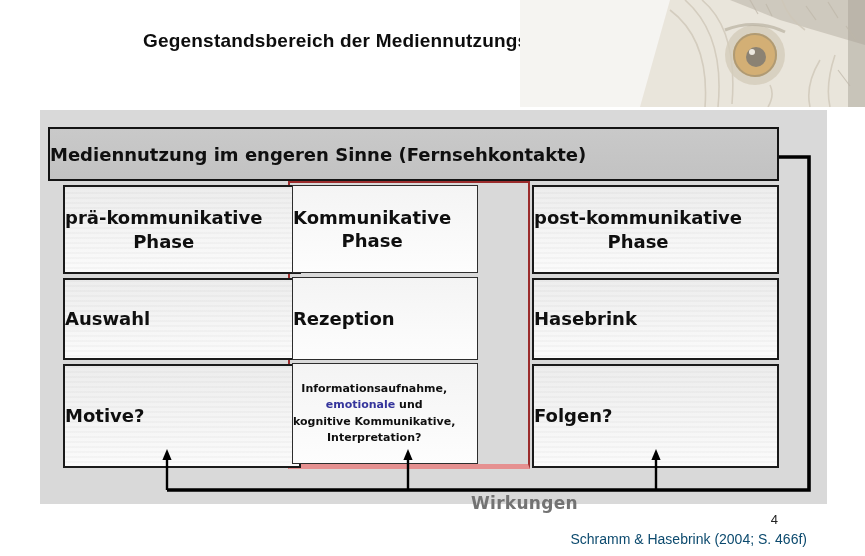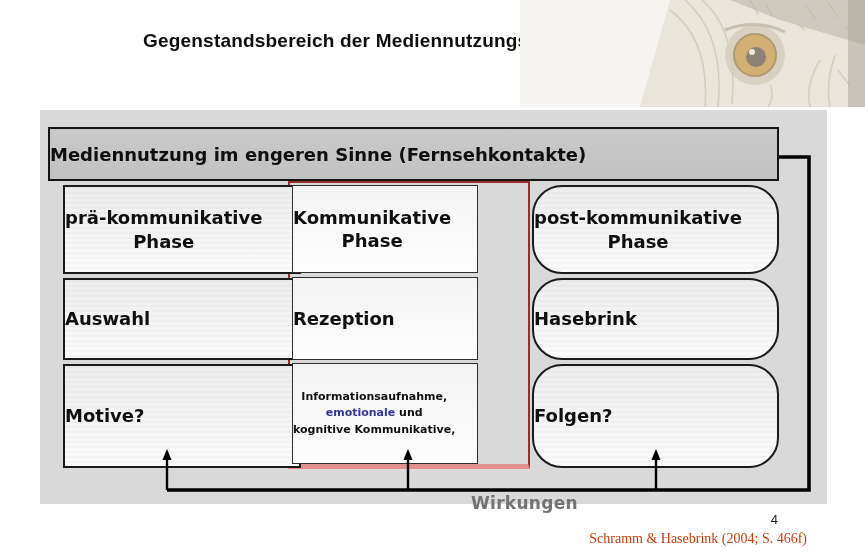--- a/index.html
+++ b/index.html
@@ -39,21 +39,21 @@
     position:absolute; box-sizing:border-box;
     left:288px; top:181px; width:242px; height:288px;
     border:2px solid var(--highlight-border,#9b2c2c);
     border-bottom:5px solid var(--highlight-border-bottom,#e59090);
     background:transparent;
   }
   .mid { border:1px solid #2d2d2d; background:
       linear-gradient(#f4f4f4, #fdfdfd); }
   .c1 { left:63px;  width:238px; }
   .c2 { left:292px; width:186px; }
-  .c3 { left:532px; width:247px;border-radius:30px; }
+  .c3 { left:532px; width:247px; }
   .r1 { top:185px; height:89px; }
   .r2 { top:278px; height:82px; }
   .r3 { top:364px; height:104px; }
   .r1m { top:185px; height:88px; }
   .r2m { top:277px; height:83px; }
   .r3m { top:363px; height:101px; }
   .detail { font-size:11px; line-height:1.5; }
   .emph { color:var(--emphasis-text,#34349b); }
 
   .overlay { position:absolute; left:0; top:0; width:865px; height:556px; pointer-events:none; }
@@ -61,21 +61,21 @@
   .wirkungen {
     position:absolute; left:471px; top:493px;
     font-size:17px; font-weight:bold; color:#737373; letter-spacing:0.3px;
   }
   .page-number {
     position:absolute; right:87px; top:512px;
     font-family:"Liberation Sans",sans-serif; font-size:13px; color:#222;
   }
   .citation {
     position:absolute; right:58px; top:531px;
-    font-family:Liberation Serif, serif; font-size:14px; color:#c2410c;
+    font-family:Liberation Sans, sans-serif; font-size:14px; color:#0c4a6e;
   }
 </style>
 </head>
 <body>
 
 <div class="slide">
 
   <div class="title">Gegenstandsbereich der Mediennutzungsforschung</div>
 
   <svg class="owl" viewBox="0 0 345 107" aria-hidden="true">
@@ -137,20 +137,21 @@
   </div>
 
   <div class="cell c1 r3">
     <span>Motive?</span>
   </div>
   <div class="cell mid c2 r3m detail">
     <div>
       <span>Informationsaufnahme,</span><br>
       <span class="emph">emotionale</span><span> und</span><br>
       <span>kognitive Kommunikative,</span><br>
+      <span>Interpretation?</span>
     </div>
   </div>
   <div class="cell c3 r3">
     <span>Folgen?</span>
   </div>
 
   <svg class="overlay" viewBox="0 0 865 556" aria-hidden="true">
     <path d="M779,157 L809,157 L809,490 L167,490" fill="none" stroke="#000000" stroke-width="3.6" stroke-linejoin="miter"></path>
     <g stroke="#000000" stroke-width="2.4">
       <line x1="167" y1="490" x2="167" y2="459"></line>

